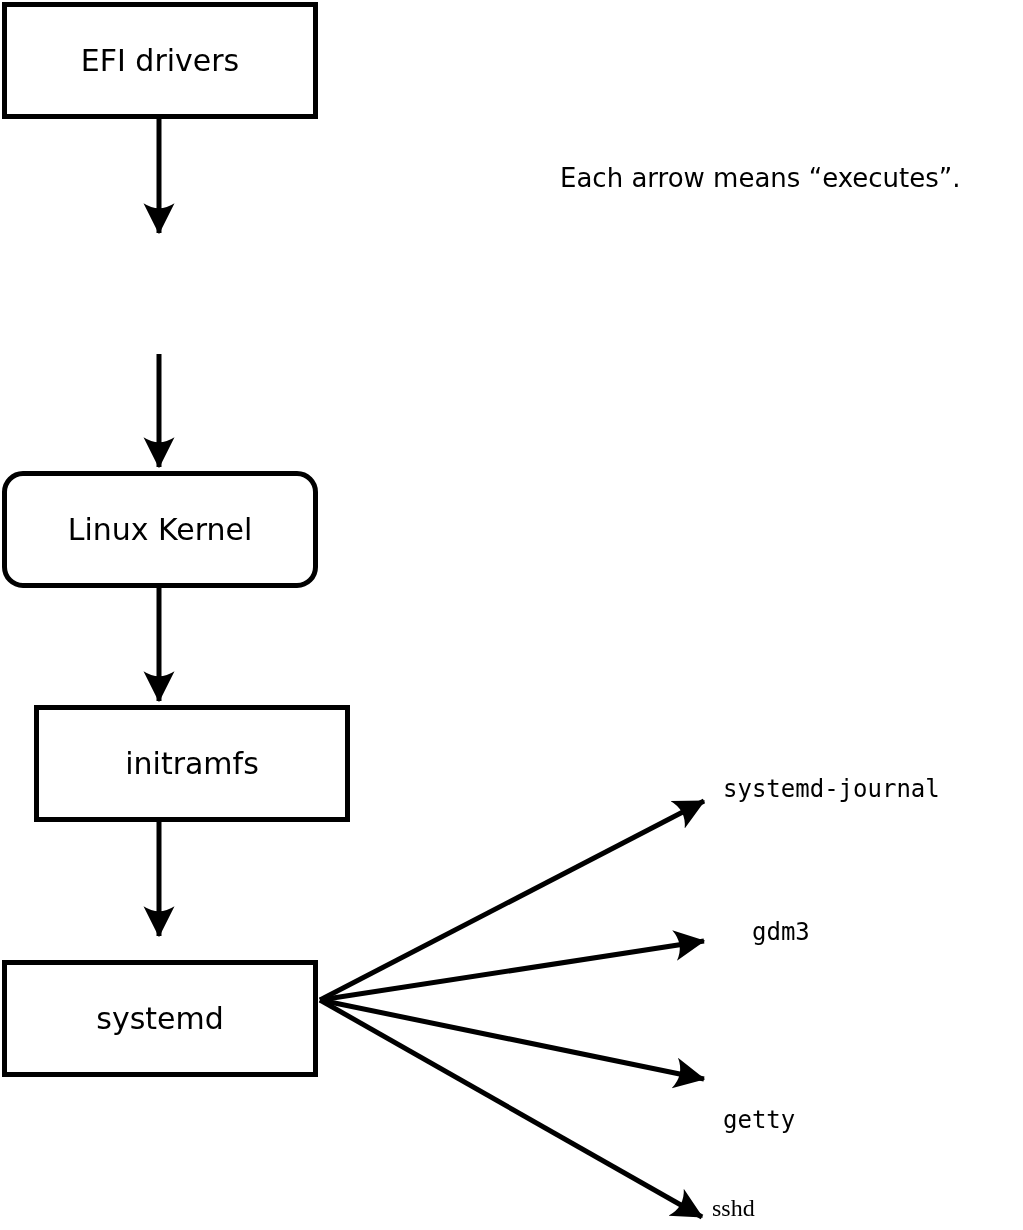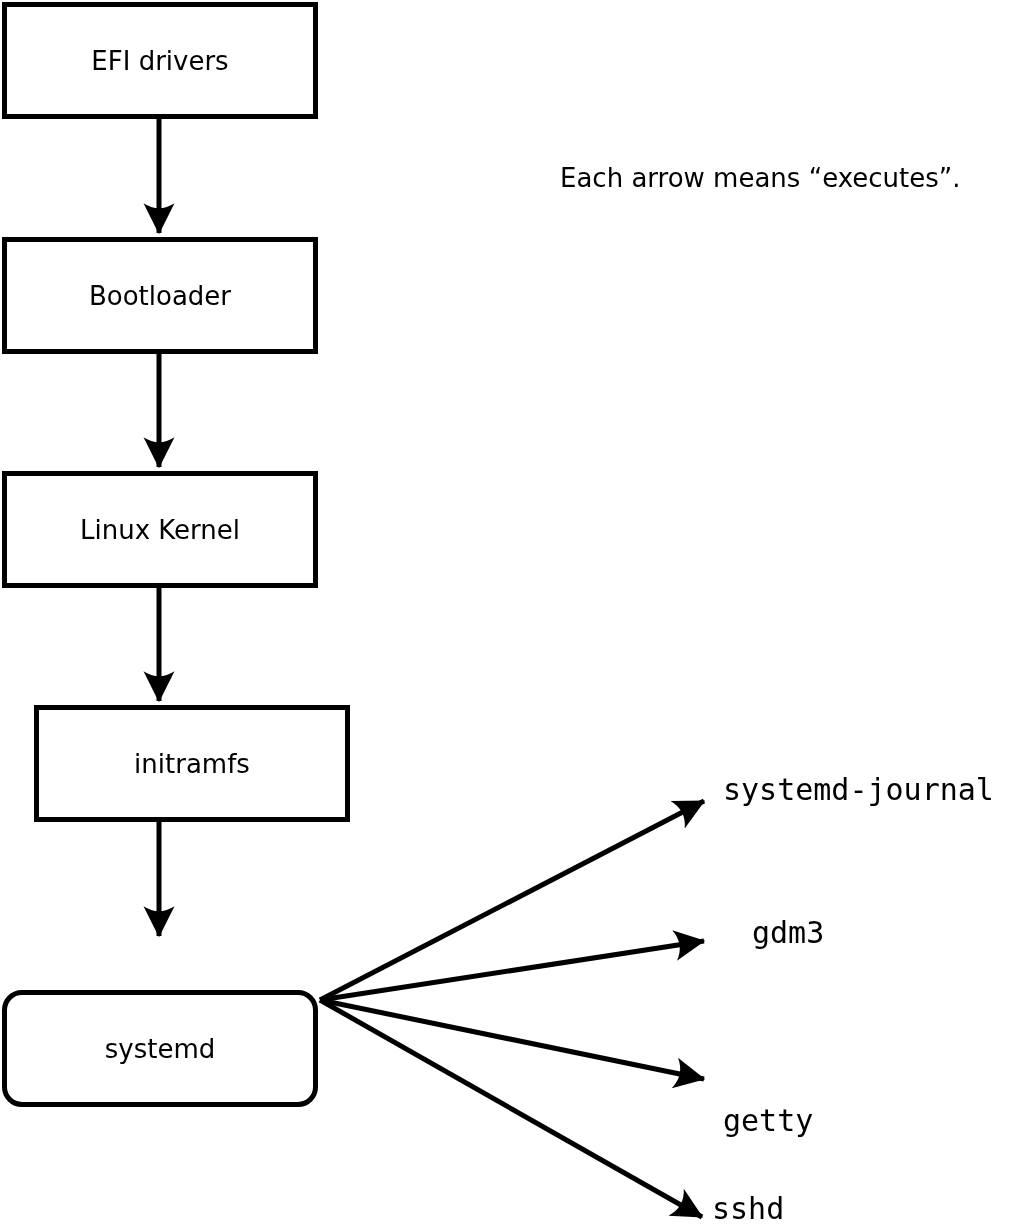--- a/index.html
+++ b/index.html
@@ -27,47 +27,47 @@
     position: absolute;
     left: 2px;
     width: 316px;
     height: 117px;
     box-sizing: border-box;
     border: 5px solid #000000;
     background: #ffffff;
     display: flex;
     align-items: center;
     justify-content: center;
-    font-size: 26px;
+    font-size: 30px;
     white-space: nowrap;
   }
   .node-1 { top: 2px; }
   .node-2 { top: 237px; }
-  .node-3 { top: 471px; }
+  .node-3 { top: 471px; border-radius: 21px; }
   .node-4 { top: 705px; margin-left: 32px; }
-  .node-5 { top: 990px; border-radius: 20px; }
+  .node-5 { top: 960px; }
   .caption {
     position: absolute;
     left: 560px;
     top: 178px;
     transform: translateY(-50%);
     font-size: 26px;
     white-space: nowrap;
   }
   .proc {
     position: absolute;
     font-family: "DejaVu Sans Mono", "Liberation Mono", monospace;
-    font-size: 30px;
+    font-size: 24px;
     transform: translateY(-50%);
     white-space: nowrap;
   }
   .proc-1 { left: 723px; top: 789px; }
   .proc-2 { left: 752px; top: 932px; }
   .proc-3 { left: 723px; top: 1072px; margin-top: 48px; }
-  .proc-4 { left: 712px; top: 1208px; }
+  .proc-4 { left: 712px; top: 1208px; font-family: Liberation Serif, serif; }
 </style>
 </head>
 <body>
 
 <div class="canvas">
 
   <svg class="arrows-layer" viewBox="0 0 1023 1230" xmlns="http://www.w3.org/2000/svg">
     <defs>
       <marker id="ah" viewBox="0 0 10 10" refX="9.6" refY="5" markerUnits="userSpaceOnUse" markerWidth="31" markerHeight="34" orient="auto">
         <path d="M 0 0 L 10 5 L 0 10 Q 3.2 5 0 0 z" fill="#000000"></path>
@@ -81,23 +81,20 @@
 
     <path d="M 320 1000 L 704 801" stroke="#000000" stroke-width="5" fill="none" marker-end="url(#ah)"></path>
     <path d="M 320 1000 L 704 941" stroke="#000000" stroke-width="5" fill="none" marker-end="url(#ah)"></path>
     <path d="M 320 1000 L 704 1079" stroke="#000000" stroke-width="5" fill="none" marker-end="url(#ah)"></path>
     <path d="M 320 1000 L 702 1217" stroke="#000000" stroke-width="5" fill="none" marker-end="url(#ah)"></path>
   </svg>
 
   <div class="node node-1">
     <span>EFI drivers</span>
   </div>
-  <div class="node node-2">
-    <span>Bootloader</span>
-  </div>
   <div class="node node-3">
     <span>Linux Kernel</span>
   </div>
   <div class="node node-4">
     <span>initramfs</span>
   </div>
   <div class="node node-5">
     <span>systemd</span>
   </div>
 

